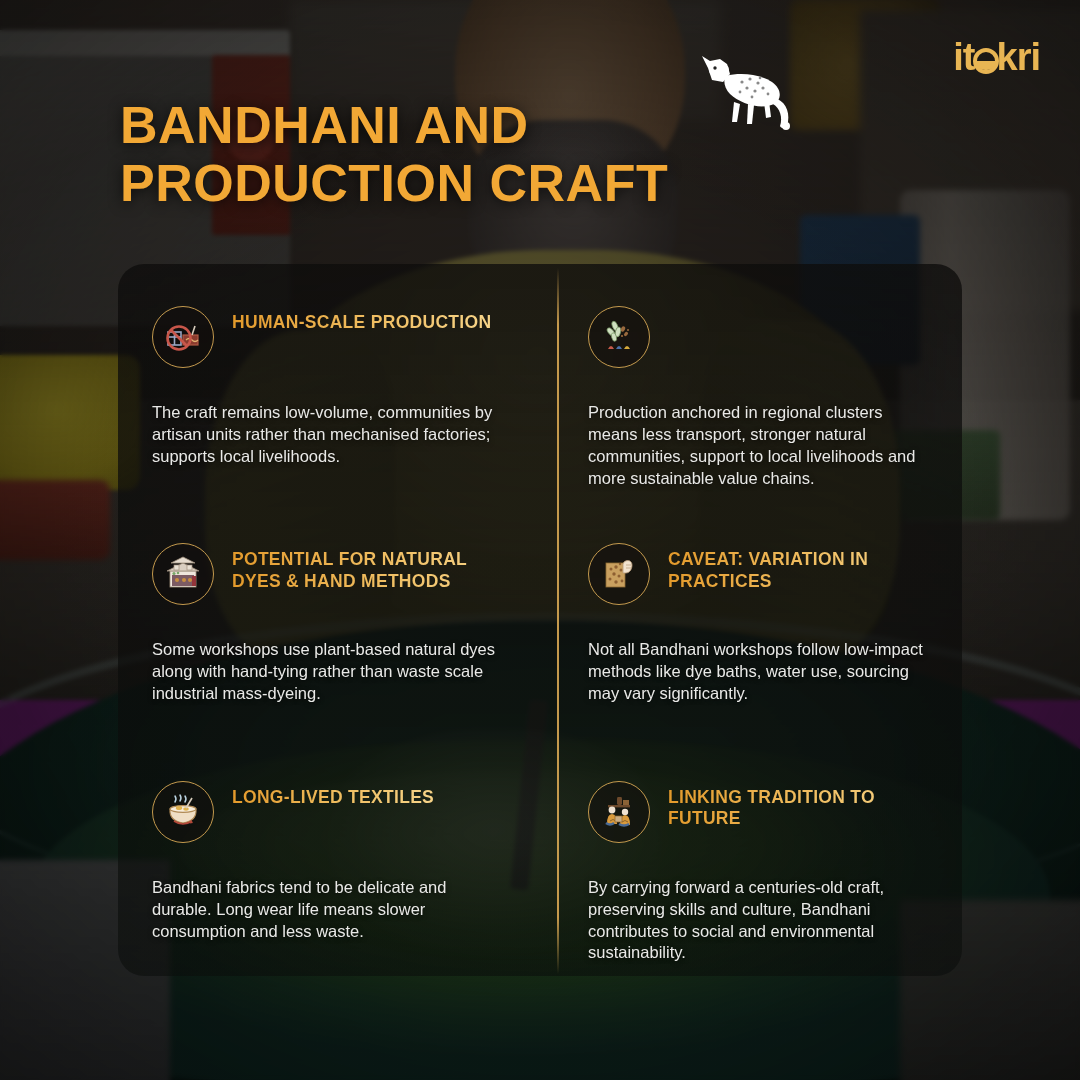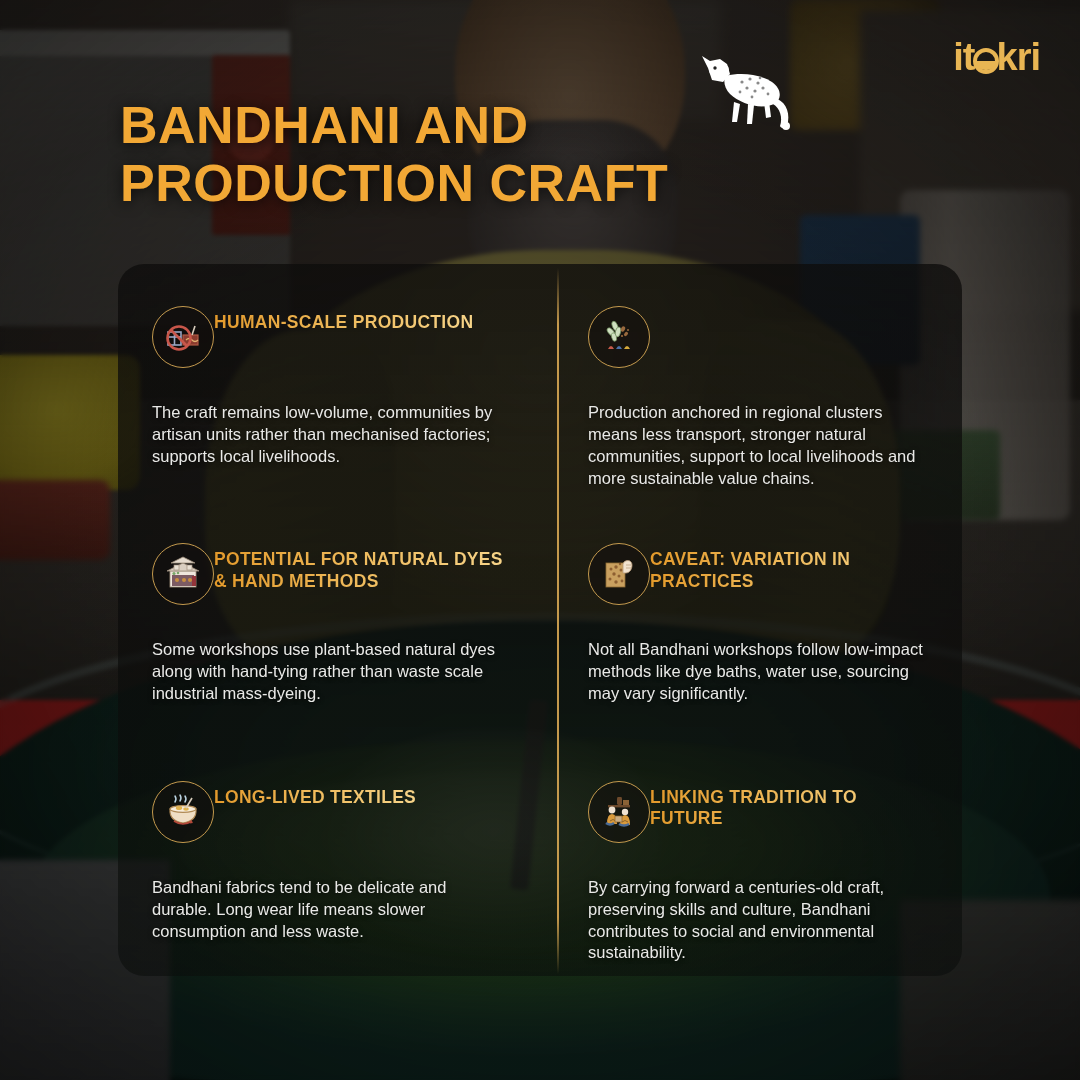--- a/index.html
+++ b/index.html
@@ -3,21 +3,21 @@
 <meta charset="utf-8">
 <style>
   html,body{margin:0;padding:0;}
   body{
     width:1080px;height:1080px;overflow:hidden;
     font-family:"Liberation Sans", sans-serif;
     background:#0d0c0a;
   }
   #poster{
     position:relative;width:1080px;height:1080px;overflow:hidden;
-    background:#b91c1c;
+    background:#701a75;
   }
 
   
   .photo{position:absolute;inset:0;overflow:hidden;}
 
   
   .bg-wall{
     position:absolute;left:0;top:0;width:1080px;height:430px;
     background:
       linear-gradient(180deg,#5c5148 0%,#4a4139 25%,#3a332d 60%,#2b2621 100%);
@@ -204,21 +204,21 @@
     background:linear-gradient(180deg,rgba(196,150,72,0) 0%,rgba(206,160,80,.95) 8%,rgba(206,160,80,.95) 92%,rgba(196,150,72,0) 100%);
   }
 
   .grid{
     position:absolute;left:118px;top:264px;width:844px;height:712px;
     display:grid;grid-template-columns:1fr 1fr;grid-template-rows:1fr 1fr 1fr;
   }
   .cell{position:relative;padding:42px 34px 10px 34px;box-sizing:border-box;}
   .cell.right{padding-left:48px;}
 
-  .cardhead{display:flex;align-items:flex-start;}
+  .cardhead{display:flex;align-items:flex-start;gap:18px;}
   .iconring{
     flex:0 0 auto;width:62px;height:62px;border-radius:50%;
     border:1.5px solid #c49a4e;
     background:rgba(18,15,13,.55);
     display:flex;align-items:center;justify-content:center;
     box-sizing:border-box;
   }
   .iconring svg{display:block;}
   .cardtitle{
     font-size:17.5px;font-weight:bold;letter-spacing:.3px;line-height:1.22;

